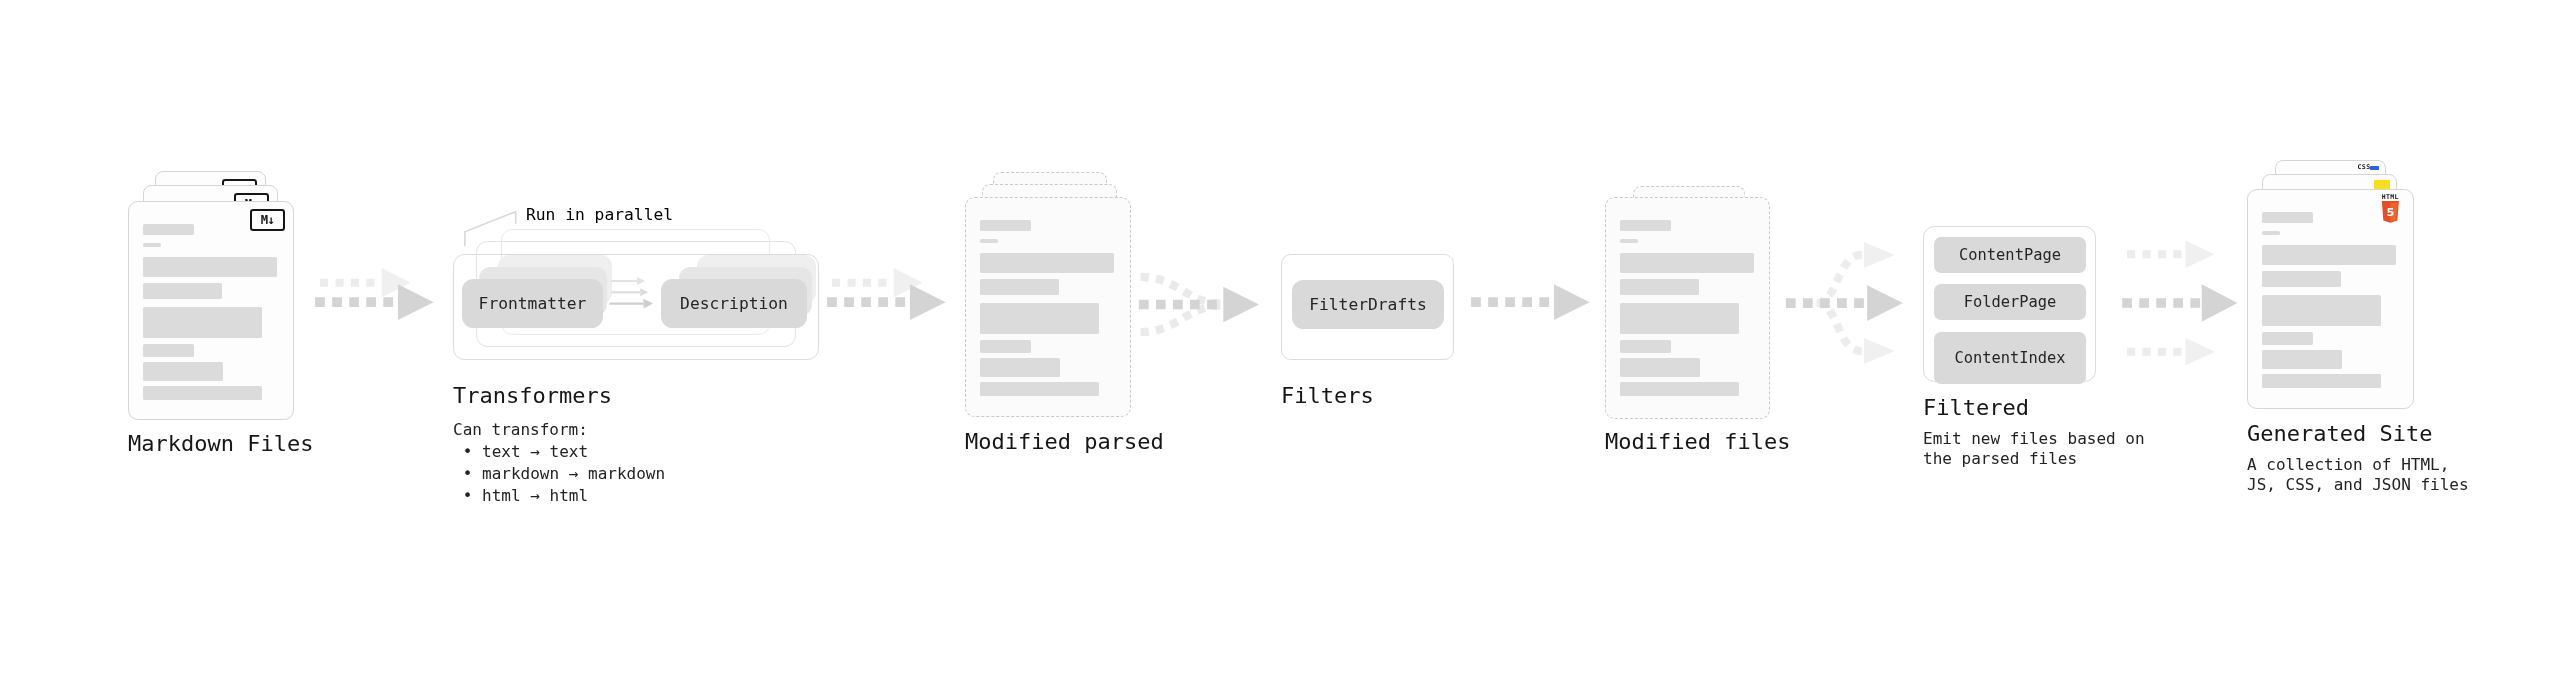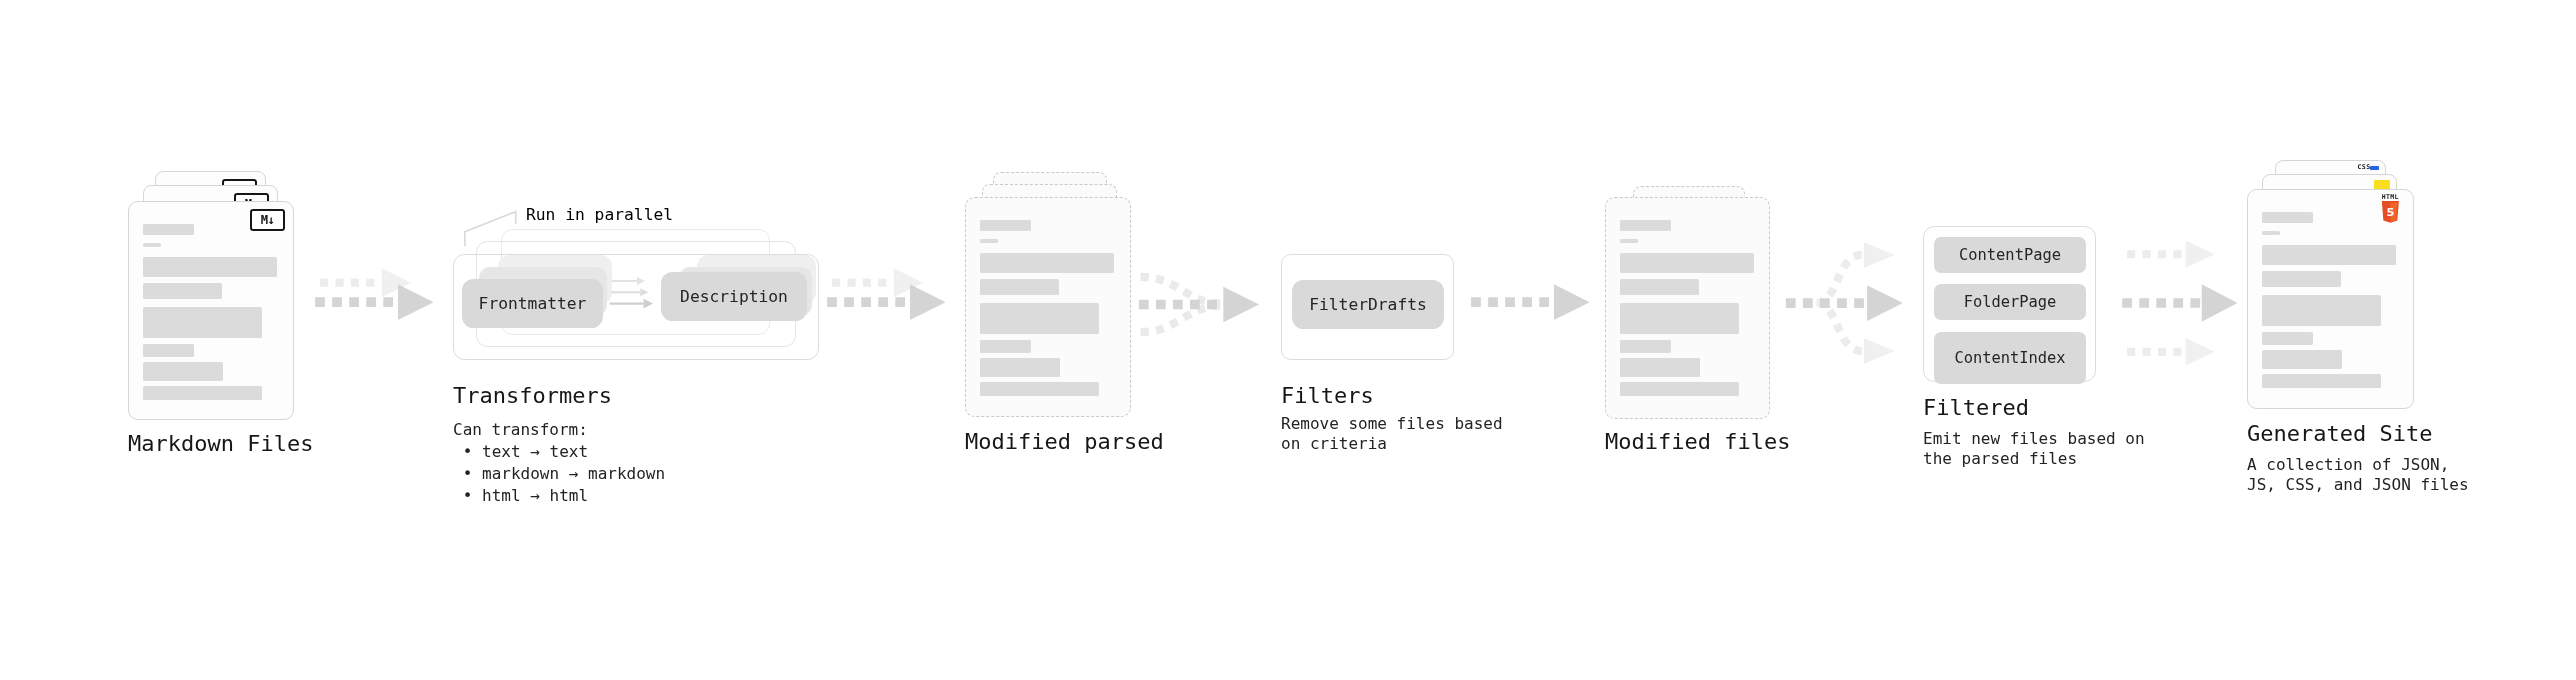--- a/index.html
+++ b/index.html
@@ -93,21 +93,21 @@
     <polyline points="75,27 75,12 12,37 12,55" fill="none" stroke="#d9d9d9" stroke-width="2"></polyline>
   </svg>
   <div class="abs note-text" style="left:526px;top:205px;">Run in parallel</div>
 
   <div class="abs pill ghost2" style="left:498px;top:255px;width:114px;height:49px;"></div>
   <div class="abs pill ghost1" style="left:479px;top:267px;width:128px;height:49px;"></div>
   <div class="abs pill" style="left:462px;top:279px;width:141px;height:49px;">Frontmatter</div>
 
   <div class="abs pill ghost2" style="left:697px;top:255px;width:119px;height:49px;"></div>
   <div class="abs pill ghost1" style="left:679px;top:267px;width:133px;height:49px;"></div>
-  <div class="abs pill" style="left:661px;top:272px;width:146px;height:49px;">Description</div>
+  <div class="abs pill" style="left:661px;top:279px;width:146px;height:49px;">Description</div>
 
   <svg class="abs" style="left:608px;top:271px;" width="50" height="41" viewBox="0 0 62 50">
     <line x1="4" y1="12" x2="36" y2="12" stroke="#e3e3e3" stroke-width="2.5"></line>
     <polygon points="36,7 46,12 36,17" fill="#e3e3e3"></polygon>
     <line x1="4" y1="26" x2="40" y2="26" stroke="#dddddd" stroke-width="2.5"></line>
     <polygon points="40,21 50,26 40,31" fill="#dddddd"></polygon>
     <line x1="2" y1="40" x2="44" y2="40" stroke="#cfcfcf" stroke-width="3"></line>
     <polygon points="44,34 56,40 44,46" fill="#cfcfcf"></polygon>
   </svg>
 
@@ -149,24 +149,20 @@
   <svg class="abs" style="left:1134px;top:254px;" width="134" height="101" viewBox="0 0 165 124">
     <path d="M 8 28 C 54 28, 64 60, 108 61" fill="none" stroke="#eaeaea" stroke-width="10" stroke-dasharray="10 9"></path>
     <path d="M 8 96 C 54 96, 64 64, 108 63" fill="none" stroke="#eaeaea" stroke-width="10" stroke-dasharray="10 9"></path>
     <line x1="6" y1="62" x2="110" y2="62" stroke="#d4d4d4" stroke-width="12" stroke-dasharray="12 9"></line>
     <polygon points="110,40 154,62 110,84" fill="#d4d4d4"></polygon>
   </svg>
 
   <div class="abs lane" style="left:1281px;top:254px;width:173px;height:106px;border-radius:9.8px;"></div>
   <div class="abs pill" style="left:1292px;top:280px;width:152px;height:49px;">FilterDrafts</div>
   <div class="abs stage-title" style="left:1281px;top:383px;">Filters</div>
-  <div class="abs stage-desc" style="left:1281px;top:414px;">
-    <div>Remove some files based</div>
-    <div>on criteria</div>
-  </div>
 
   <svg class="abs" style="left:1463px;top:250px;" width="138" height="106" viewBox="0 0 170 130">
     <line x1="10" y1="64" x2="112" y2="64" stroke="#d4d4d4" stroke-width="12" stroke-dasharray="12 9"></line>
     <polygon points="112,42 156,64 112,86" fill="#d4d4d4"></polygon>
   </svg>
 
   <div class="abs strip dashed" style="left:1633px;top:186px;width:112px;"></div>
   <div class="abs doc dashed" style="left:1605px;top:197px;width:165px;height:222px;">
     <div class="doc-lines">
         <div class="bar" style="width: 51px; height: 11.4px; margin-bottom: 7.3px;"></div>
@@ -233,18 +229,18 @@
         <div class="bar" style="width: 134px; height: 20.3px; margin-bottom: 5.7px;"></div>
         <div class="bar" style="width: 79px; height: 16.3px; margin-bottom: 8.1px;"></div>
         <div class="bar" style="width: 119px; height: 31px; margin-bottom: 5.7px;"></div>
         <div class="bar" style="width: 51px; height: 13px; margin-bottom: 4.9px;"></div>
         <div class="bar" style="width: 80px; height: 19.5px; margin-bottom: 4.9px;"></div>
         <div class="bar" style="width: 119px; height: 14px; margin-bottom: 0px;"></div>
       </div>
   </div>
   <div class="abs stage-title" style="left:2247px;top:421px;">Generated Site</div>
   <div class="abs stage-desc" style="left:2247px;top:455px;">
-    <div>A collection of JSON,</div>
+    <div>A collection of HTML,</div>
     <div>JS, CSS, and JSON files</div>
   </div>
 
 </div>
 
 
 </body></html>

